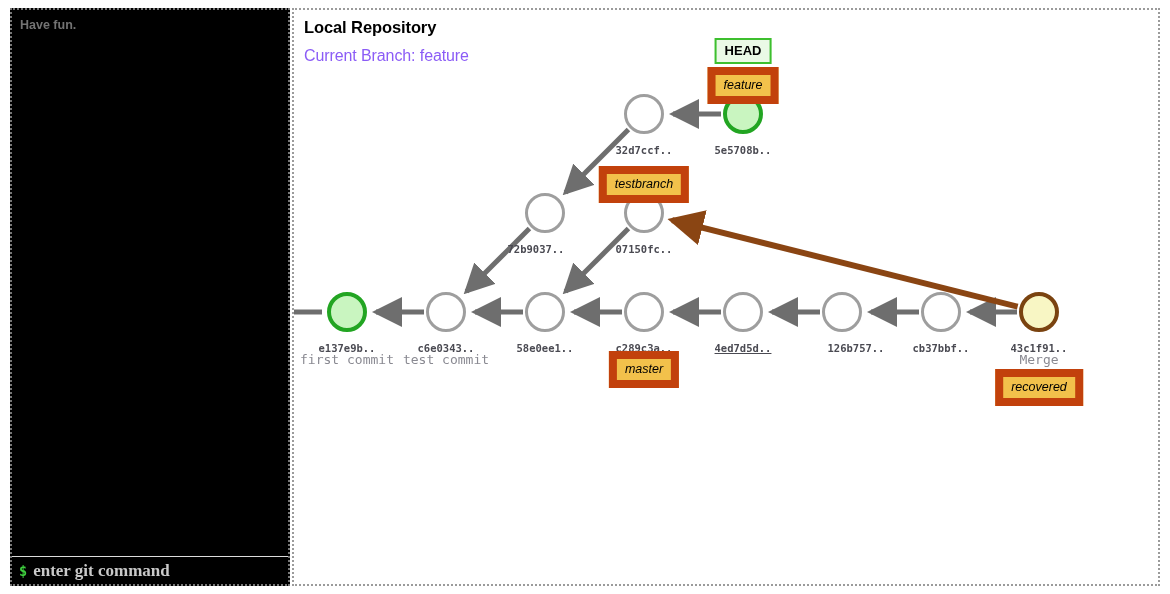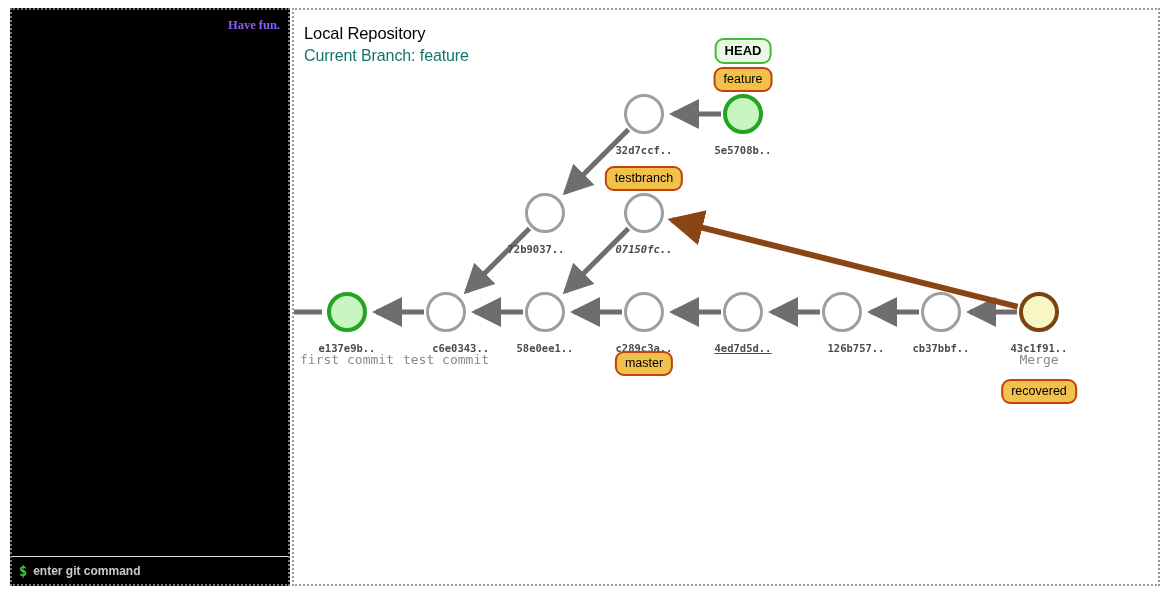--- a/index.html
+++ b/index.html
@@ -26,28 +26,27 @@
     background: #000000;
     border: 2px dotted #777777;
     box-sizing: border-box;
     overflow: hidden;
   }
   #terminal-output {
     position: absolute;
     left: 0; top: 0; right: 0;
     bottom: 28px;
     padding: 7px 8px;
-    color: #8b5cf6;
-    font-family: Liberation Serif, serif;
+    color: #737373;
+    font-family: Liberation Sans, sans-serif;
     font-size: 12.5px;
     font-weight: bold;
     line-height: 16px;
     white-space: pre-wrap;
     overflow: hidden;
-    text-align: right;
   }
   #terminal-inputbar {
     position: absolute;
     left: 0; right: 0; bottom: 0;
     height: 28px;
     border-top: 1px solid #dcdcdc;
     display: flex;
     align-items: center;
     padding-left: 7px;
     box-sizing: border-box;
@@ -59,54 +58,54 @@
     font-size: 13.5px;
     font-weight: bold;
     margin-right: 6px;
   }
   #terminal-input {
     flex: 1;
     background: transparent;
     border: none;
     outline: none;
     color: #f0abfc;
-    font-family: Liberation Sans, sans-serif;
-    font-size: 12px;
+    font-family: Liberation Serif, serif;
+    font-size: 17px;
     font-weight: bold;
     padding: 0;
   }
   #terminal-input::placeholder { color: #c9c9c9; opacity: 1; }
 
   
   #repo-pane {
     position: absolute;
     left: 292px;
     top: 8px;
     width: 868px;
     height: 578px;
     border: 2px dotted #9b9b9b;
     box-sizing: border-box;
     background: #ffffff;
   }
   #repo-title {
     position: absolute;
     left: 10px;
-    top: 14px;
+    top: 8px;
     font-size: 16.5px;
-    font-weight: normal;
+    font-weight: bold;
     color: #000000;
     letter-spacing: -0.1px;
   }
   #repo-branch {
     position: absolute;
     left: 10px;
     top: 37px;
     font-size: 16px;
     font-weight: normal;
-    color: #0f766e;
+    color: #8b5cf6;
     letter-spacing: -0.1px;
   }
 
   
   #graph-svg {
     position: absolute;
     left: 0; top: 0;
     width: 868px;
     height: 578px;
   }
@@ -153,25 +152,25 @@
   .ref-badge {
     position: absolute;
     transform: translateX(-50%);
     padding: 3px 8px 4px 8px;
     font-size: 12.5px;
     font-family: "Liberation Sans", sans-serif;
     color: #000000;
     white-space: nowrap;
     box-sizing: border-box;
     text-align: right;
-    border-radius: 9px;
   }
   .ref-badge.branch {
     background: #f2c14b;
-    border: 2px solid #c2410c;
+    border: 8px solid #c2410c;
+    font-style: italic;
   }
   .ref-badge.head {
     background: #eaf9e6;
     border: 2px solid #3dbf2e;
     font-weight: bold;
     font-size: 13px;
   }
 </style>
 </head>
 <body>
@@ -215,44 +214,44 @@
           <line x1="723.6600467351645" y1="296.65150538425644" x2="378.12993839455584" y2="210.05028835711653" stroke="#8a4513" stroke-width="6" marker-end="url(#arrow-brown)"></line>
         </g>
 
       <line x1="0" y1="302" x2="28" y2="302" stroke="#6e6e6e" stroke-width="5"></line>
     </svg>
 
     <div class="overlay-layer" id="node-layer">
         <div class="commit-node current" style="left: 53px; top: 302px;"></div>
         <div class="commit-label" style="left: 53px; top: 332px;"><span>e137e9b..</span><span class="commit-msg">first commit</span></div>
         <div class="commit-node plain" style="left: 152px; top: 302px;"></div>
-        <div class="commit-label" style="left: 152px; top: 332px; text-align: right;"><span>c6e0343..</span><span class="commit-msg">test commit</span></div>
+        <div class="commit-label" style="left: 152px; top: 332px;"><span>c6e0343..</span><span class="commit-msg">test commit</span></div>
         <div class="commit-node plain" style="left: 251px; top: 302px;"></div>
         <div class="commit-label" style="left: 251px; top: 332px;"><span>58e0ee1..</span></div>
         <div class="commit-node plain" style="left: 350px; top: 302px;"></div>
         <div class="commit-label" style="left: 350px; top: 332px;"><span>c289c3a..</span></div>
         <div class="commit-node plain" style="left: 449px; top: 302px;"></div>
         <div class="commit-label" style="left: 449px; top: 332px; text-decoration: underline;"><span>4ed7d5d..</span></div>
         <div class="commit-node plain" style="left: 548px; top: 302px;"></div>
         <div class="commit-label" style="left: 562px; top: 332px;"><span>126b757..</span></div>
         <div class="commit-node plain" style="left: 647px; top: 302px;"></div>
         <div class="commit-label" style="left: 647px; top: 332px;"><span>cb37bbf..</span></div>
         <div class="commit-node merge" style="left: 745px; top: 302px;"></div>
         <div class="commit-label" style="left: 745px; top: 332px;"><span>43c1f91..</span><span class="commit-msg">Merge</span></div>
         <div class="commit-node plain" style="left: 251px; top: 203px;"></div>
         <div class="commit-label" style="left: 242px; top: 233px;"><span>72b9037..</span></div>
         <div class="commit-node plain" style="left: 350px; top: 203px;"></div>
-        <div class="commit-label" style="left: 350px; top: 233px; font-style: italic;"><span>07150fc..</span></div>
+        <div class="commit-label" style="left: 350px; top: 233px;"><span>07150fc..</span></div>
         <div class="commit-node plain" style="left: 350px; top: 104px;"></div>
         <div class="commit-label" style="left: 350px; top: 134px;"><span>32d7ccf..</span></div>
         <div class="commit-node current" style="left: 449px; top: 104px;"></div>
         <div class="commit-label" style="left: 449px; top: 134px;"><span>5e5708b..</span></div>
       </div>
     <div class="overlay-layer" id="badge-layer">
         <div class="ref-badge head" style="left: 449px; top: 28px;">HEAD</div>
         <div class="ref-badge branch" style="left: 449px; top: 57px;">feature</div>
         <div class="ref-badge branch" style="left: 350px; top: 156px;">testbranch</div>
         <div class="ref-badge branch" style="left: 350px; top: 341px;">master</div>
-        <div class="ref-badge branch" style="left: 745px; top: 369px;">recovered</div>
+        <div class="ref-badge branch" style="left: 745px; top: 359px;">recovered</div>
       </div>
 
   </div>
 </div>
 
 </body></html>

